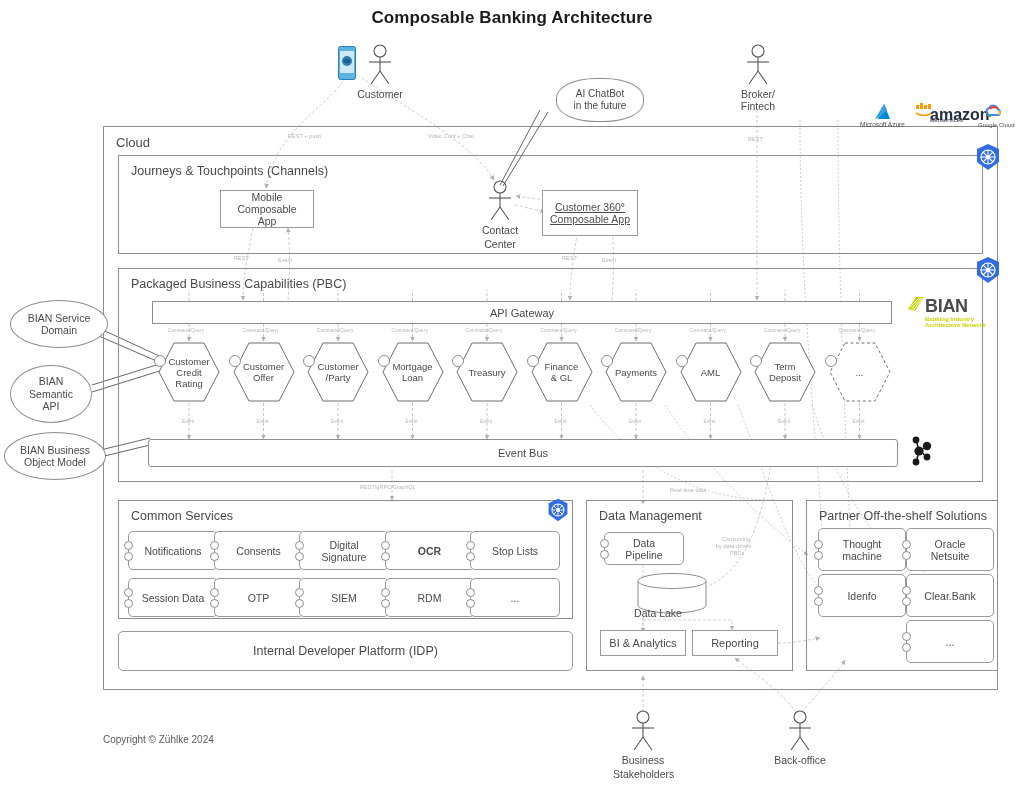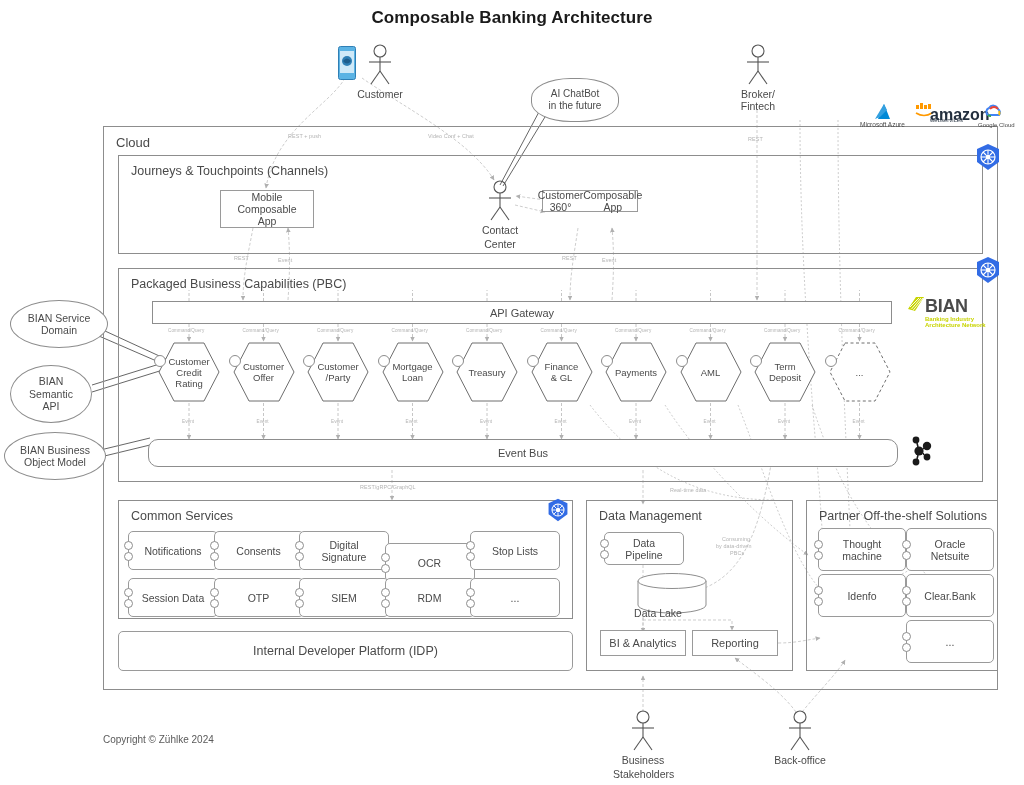--- a/index.html
+++ b/index.html
@@ -83,21 +83,21 @@
     background:#fff; display:flex; align-items:center; justify-content:center;
     text-align:center; font-size:10px; line-height:12px; color:#4a4a4a;
   }
 
   
   .bar {
     border:1px solid #8d8d8d; background:#fff;
     display:flex; align-items:center; justify-content:center;
     font-size:11px; color:#4a4a4a;
   }
-  .bar.rounded { border-radius:10px; }
+  .bar.rounded { border-radius:3px; }
 
   
   .cyl { position:absolute; }
   .cyl .lbl {
     position:absolute; left:0; bottom:5px; width:100%;
     text-align:center; font-size:10.5px; color:#4a4a4a;
   }
 
   .copyright {
     position:absolute; font-size:10px; color:#5a5a5a;margin-top:28px;
@@ -209,21 +209,21 @@
       <circle cx="17" cy="7" r="6" fill="none" stroke="#555" stroke-width="1.1"></circle>
       <line x1="17" y1="13" x2="17" y2="27" stroke="#555" stroke-width="1.1"></line>
       <line x1="6" y1="18" x2="28" y2="18" stroke="#555" stroke-width="1.1"></line>
       <line x1="17" y1="27" x2="8" y2="40" stroke="#555" stroke-width="1.1"></line>
       <line x1="17" y1="27" x2="26" y2="40" stroke="#555" stroke-width="1.1"></line>
     </svg>
     <div class="name">Broker/</div>
     <div class="name" style="margin-top:0;">Fintech</div>
   </div>
 
-  <div class="bubble" style="left:531px;top:78px;width:86px;height:42px;flex-direction:column;">
+  <div class="bubble" style="left:556px;top:78px;width:86px;height:42px;flex-direction:column;">
     <div>AI ChatBot</div>
     <div>in the future</div>
   </div>
 
   <div class="abs panel" style="left:103px;top:126px;width:895px;height:564px;">
     <div class="panel-title" style="font-size:13px;">Cloud</div>
   </div>
 
   <div class="abs" style="left:860px;top:103px;width:150px;height:32px;">
 
@@ -256,21 +256,21 @@
 
   <div class="abs panel" style="left:118px;top:155px;width:865px;height:99px;">
     <div class="panel-title">Journeys &amp; Touchpoints (Channels)</div>
   </div>
 
   <div class="abs box" style="left:220px;top:190px;width:94px;height:38px;flex-direction:column;">
     <div>Mobile Composable</div>
     <div>App</div>
   </div>
 
-  <div class="abs box" style="left:542px;top:190px;width:96px;height:22px;">
+  <div class="abs box" style="left:542px;top:190px;width:96px;height:46px;flex-direction:column;text-decoration:underline;">
     <div>Customer 360°</div>
     <div>Composable App</div>
   </div>
 
   <div class="actor" style="left:470px;top:180px;width:60px;">
     <svg width="34" height="42" viewBox="0 0 34 42" style="margin:0 auto;">
       <circle cx="17" cy="7" r="6" fill="none" stroke="#555" stroke-width="1.1"></circle>
       <line x1="17" y1="13" x2="17" y2="27" stroke="#555" stroke-width="1.1"></line>
       <line x1="6" y1="18" x2="28" y2="18" stroke="#555" stroke-width="1.1"></line>
       <line x1="17" y1="27" x2="8" y2="40" stroke="#555" stroke-width="1.1"></line>
@@ -490,21 +490,21 @@
         <span style="white-space: pre-line;">Consents</span>
       </div>
       <div class="box rounded" style="position: absolute; left: 171px; top: 0px; width: 80px; height: 33px;">
         <span class="ports">
           <i></i>
           <i></i>
         </span>
         <span style="white-space: pre-line;">Digital
 Signature</span>
       </div>
-      <div class="box rounded" style="position: absolute; left: 256.5px; top: 12px; width: 80px; height: 33px;">
+      <div class="box rounded" style="position: absolute; left: 256.5px; top: 0px; width: 80px; height: 33px; font-weight: bold;">
         <span class="ports">
           <i></i>
           <i></i>
         </span>
         <span style="white-space: pre-line;">OCR</span>
       </div>
       <div class="box rounded" style="position: absolute; left: 342px; top: 0px; width: 80px; height: 33px;">
         <span class="ports">
           <i></i>
           <i></i>

